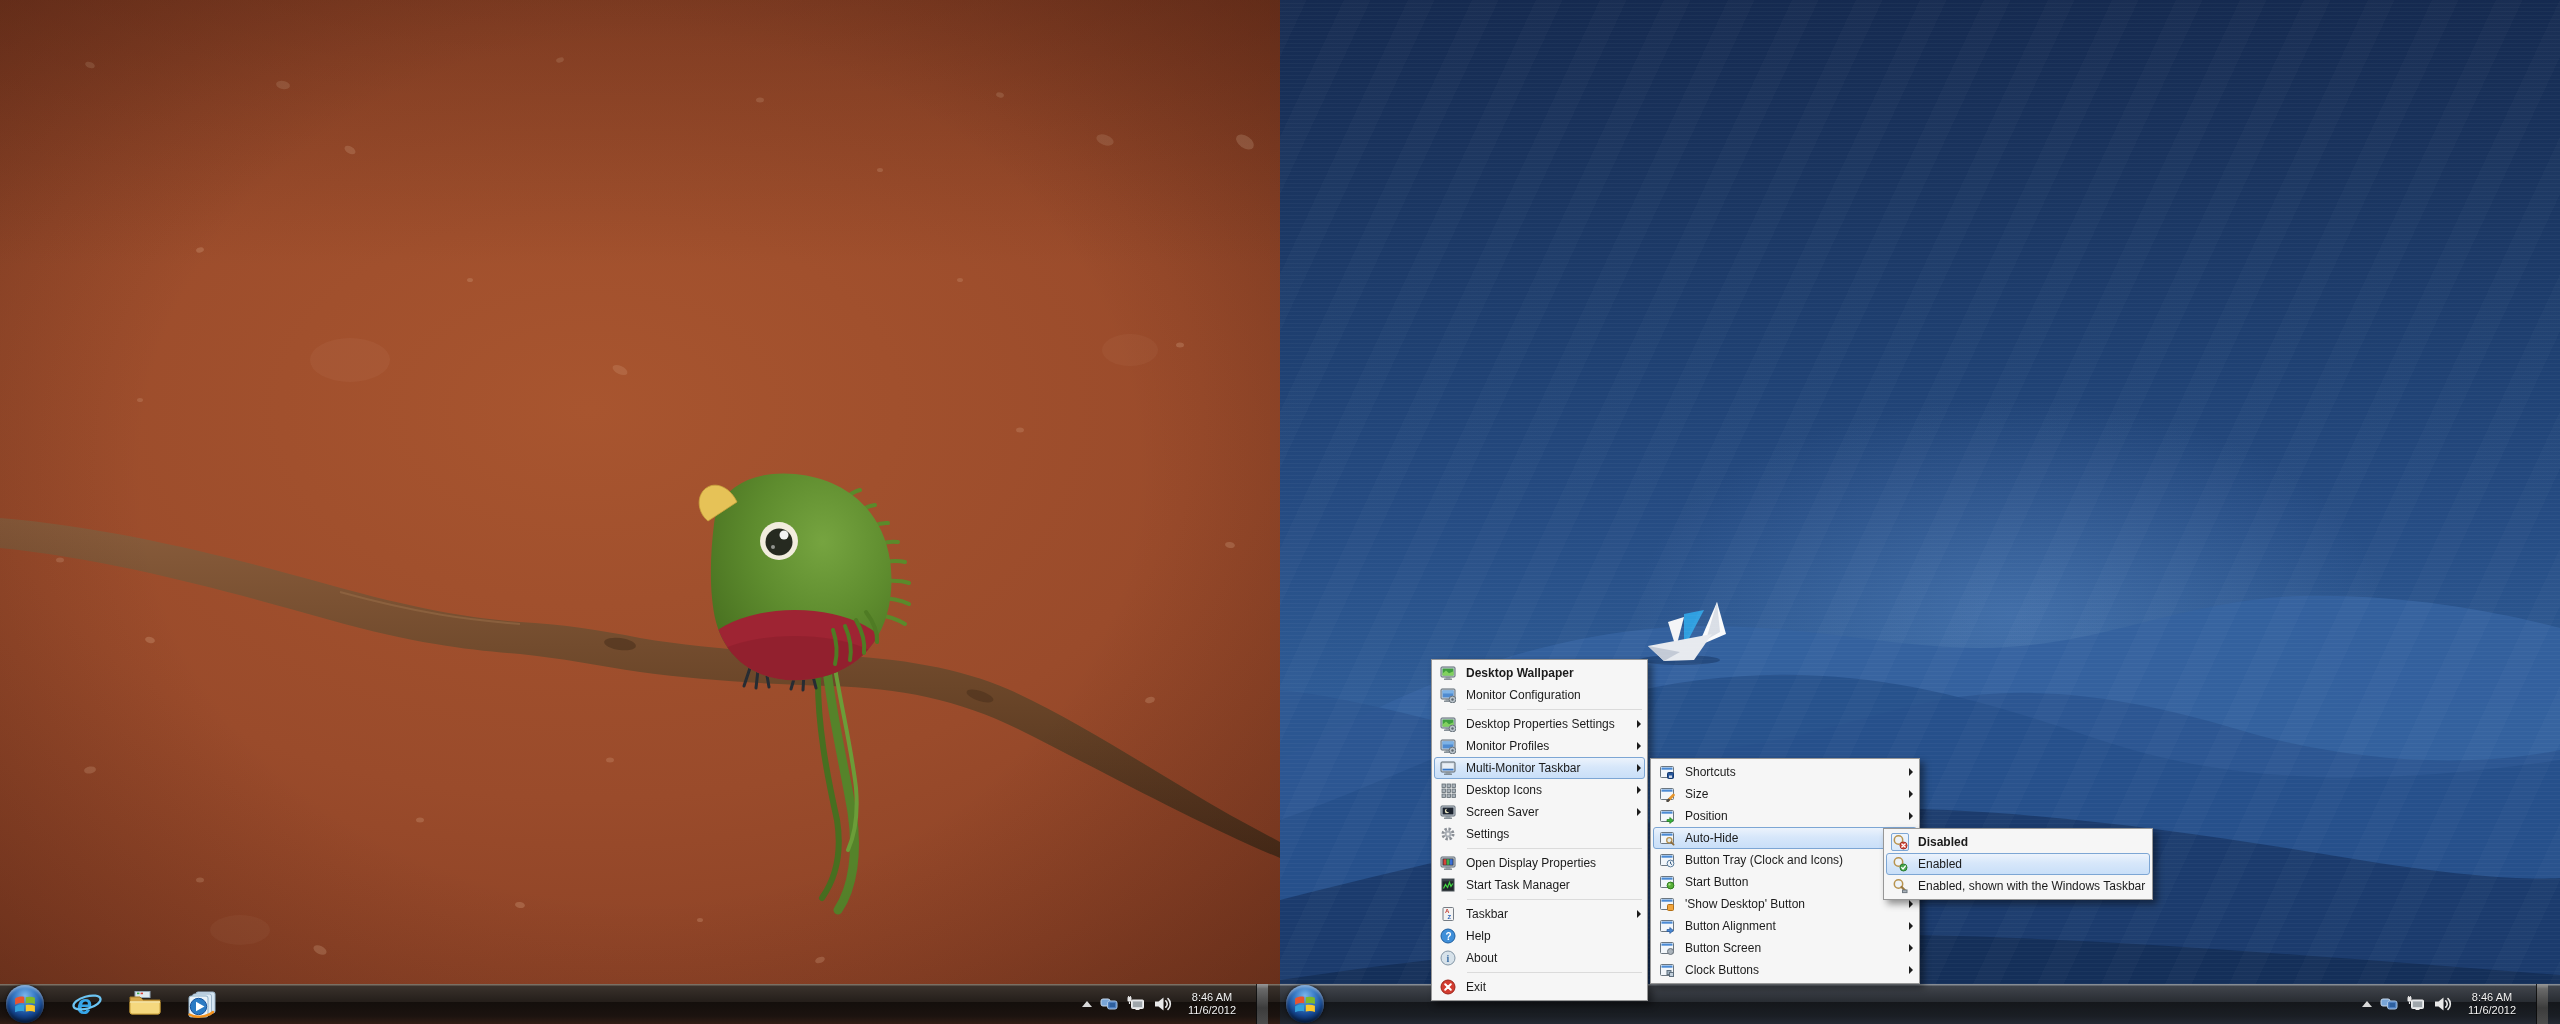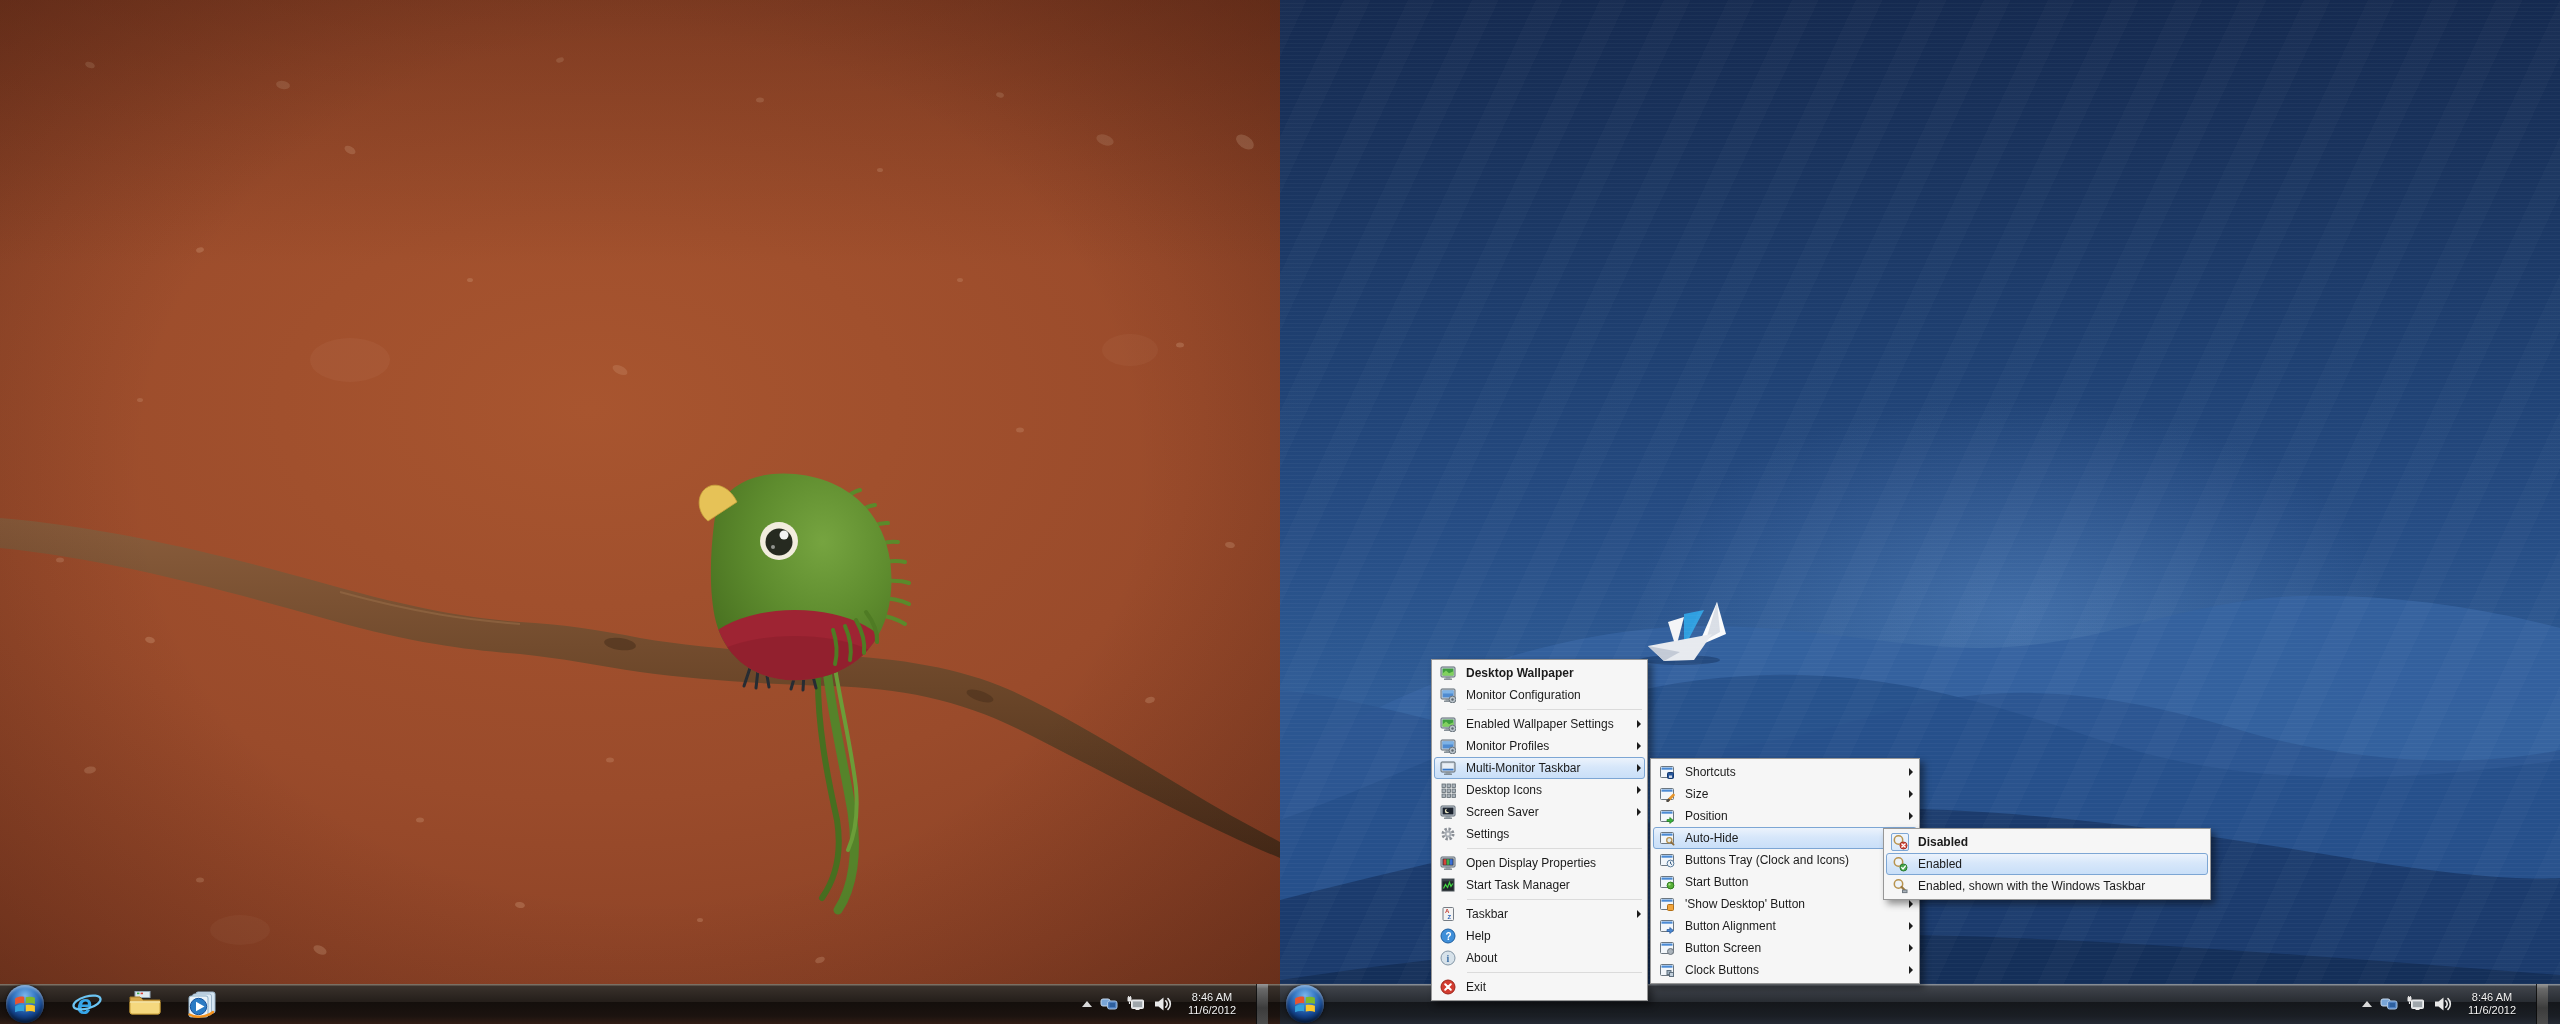--- a/index.html
+++ b/index.html
@@ -36,21 +36,21 @@
   .clock{width:64px;text-align:center;color:#f2f2f2;font-size:11px;line-height:13px;cursor:default;
          text-shadow:0 1px 1px rgba(0,0,0,.9);}
   .sd{width:11px;align-self:stretch;margin-left:4px;border-left:1px solid rgba(0,0,0,.8);
       background:linear-gradient(180deg,#9a9a9a 0,#6a6a6a 12%,#3c3c3c 60%,#4c4c4c 100%);cursor:pointer;}
 
   
   .menu{position:absolute;background:#f6f6f6;border:1px solid #979797;box-sizing:border-box;
         box-shadow:4px 4px 7px rgba(0,0,0,.42);padding:2px;font-size:12px;color:#1b1b1b;}
   #menu-main{left:1431px;top:659px;width:217px;z-index:10;}
   #menu-sub1{left:1650px;top:758px;width:270px;z-index:11;}
-  #menu-sub2{left:1883px;top:828px;width:328px;z-index:12;}
+  #menu-sub2{left:1883px;top:828px;width:270px;z-index:12;}
   .mi{position:relative;height:22px;display:flex;align-items:center;border:1px solid transparent;
       border-radius:3px;padding:0 3px 0 4px;box-sizing:border-box;cursor:pointer;}
   .mi.hl{border-color:#7da6d4;background:linear-gradient(180deg,#ecf3fc,#d7e7fa 45%,#c9dff8);}
   .mic{width:18px;height:18px;flex:0 0 18px;margin-right:9px;display:flex;align-items:center;justify-content:center;}
   .mic.icbox{border:1px solid #7da6d4;border-radius:2px;background:linear-gradient(180deg,#eef5fd,#d9e9fb);box-sizing:border-box;}
   .ml{flex:1;white-space:nowrap;overflow:hidden;}
   .ml.bold{font-weight:bold;}
   .arr{width:0;height:0;border-left:4px solid #1c1c1c;border-top:4px solid transparent;border-bottom:4px solid transparent;margin-left:6px;}
   .sep{height:7px;position:relative;margin:0 3px 0 33px;}
   .sep::before{content:"";position:absolute;left:0;right:0;top:3px;height:1px;background:#dbdbdb;}
@@ -348,21 +348,21 @@
           <svg width="16" height="16" viewBox="0 0 16 16">
             <rect x="1" y="2" width="14" height="10" rx="1" fill="#cfd6de" stroke="#5b6770"></rect>
             <rect x="2.5" y="3.5" width="11" height="7" fill="#3f9e3f"></rect>
             <path d="M2.5 8.5 L6 5.5 L9 8.3 L13.5 6.2 L13.5 10.5 H2.5 Z" fill="#82d15f"></path>
             <rect x="5.5" y="12" width="5" height="1.6" fill="#8a949c"></rect>
             <rect x="4" y="13.6" width="8" height="1.2" fill="#6d7880"></rect>
             <circle cx="12.5" cy="12.5" r="3.4" fill="#b9c2ca" stroke="#6a747c"></circle>
             <circle cx="12.5" cy="12.5" r="1.2" fill="#5d676f"></circle>
           </svg>
         </span>
-        <span class="ml">Enabled Wallpaper Settings</span>
+        <span class="ml">Desktop Properties Settings</span>
         <span class="arr"></span>
       </div>
       <div class="mi">
         <span class="mic">
           <svg width="16" height="16" viewBox="0 0 16 16">
             <rect x="1" y="2" width="14" height="10" rx="1" fill="#cfd6de" stroke="#5b6770"></rect>
             <rect x="2.5" y="3.5" width="11" height="7" fill="#4f8bd0"></rect>
             <rect x="2.5" y="3.5" width="11" height="3" fill="#7db2e6"></rect>
             <rect x="5.5" y="12" width="5" height="1.6" fill="#8a949c"></rect>
             <rect x="4" y="13.6" width="8" height="1.2" fill="#6d7880"></rect>
@@ -545,21 +545,21 @@
       </div>
       <div class="mi">
         <span class="mic">
           <svg width="16" height="16" viewBox="0 0 16 16">
             <rect x="1.5" y="2.5" width="13" height="11" rx="1" fill="#f2f6fa" stroke="#6b7680"></rect>
             <rect x="2.5" y="3.5" width="11" height="2.2" fill="#4a8ad4"></rect>
             <circle cx="11.5" cy="11.5" r="3.4" fill="#eef3f8" stroke="#5a7c9c"></circle>
             <path d="M11.5,9.6 V11.5 L13,12.6" stroke="#2d547c" stroke-width="1" fill="none"></path>
           </svg>
         </span>
-        <span class="ml">Buttons Tray (Clock and Icons)</span>
+        <span class="ml">Button Tray (Clock and Icons)</span>
         <span class="arr"></span>
       </div>
       <div class="mi">
         <span class="mic">
           <svg width="16" height="16" viewBox="0 0 16 16">
             <rect x="1.5" y="2.5" width="13" height="11" rx="1" fill="#f2f6fa" stroke="#6b7680"></rect>
             <rect x="2.5" y="3.5" width="11" height="2.2" fill="#4a8ad4"></rect>
             <circle cx="11.5" cy="11.5" r="3.4" fill="#58b038" stroke="#2e7d1e"></circle>
             <circle cx="10.5" cy="10.4" r="1.1" fill="#aede8f"></circle>
           </svg>

